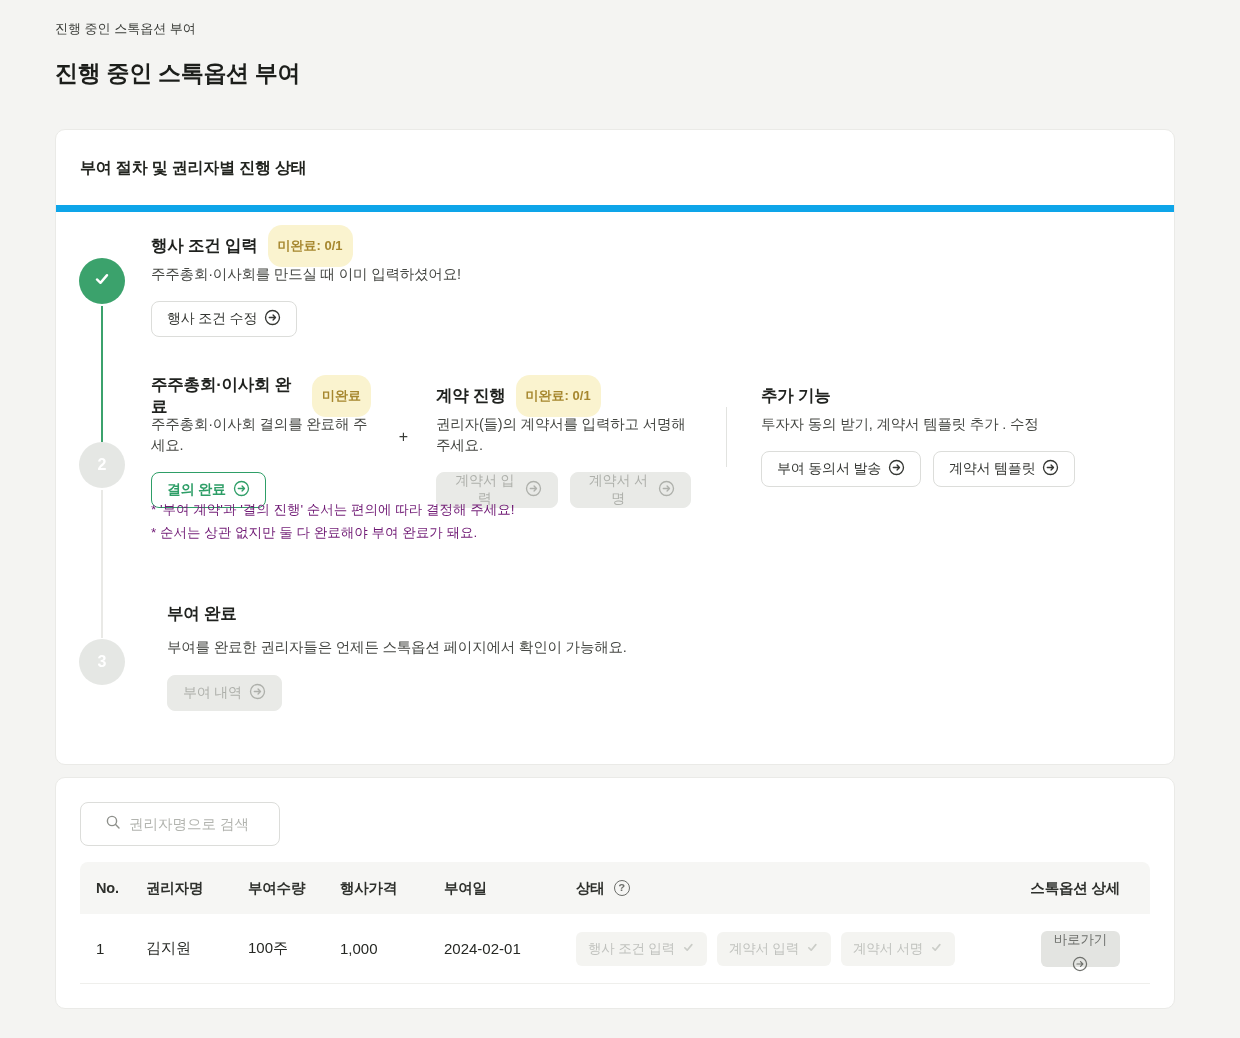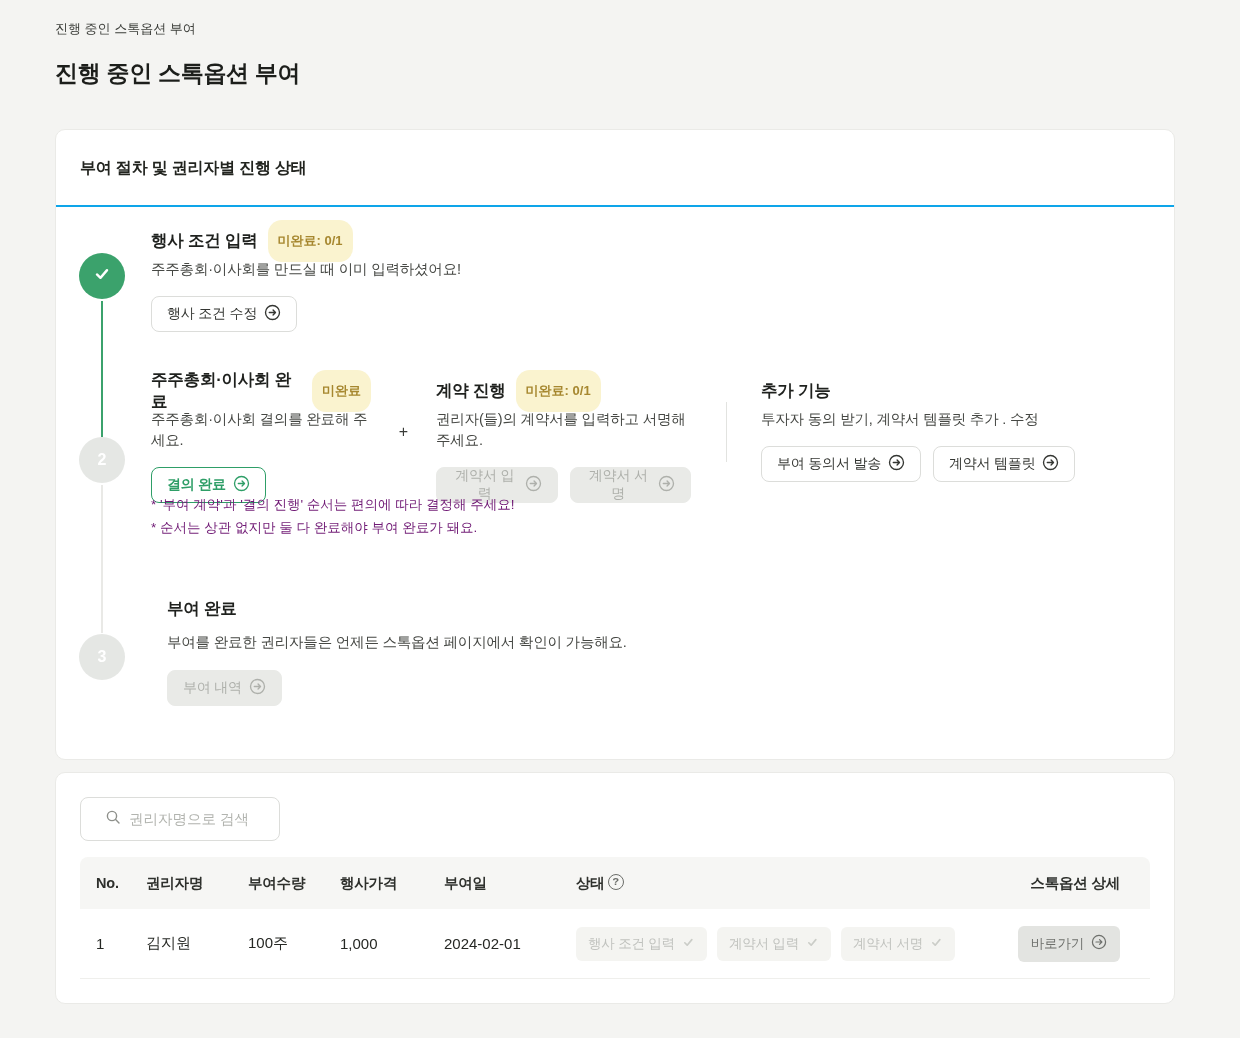--- a/index.html
+++ b/index.html
@@ -13,21 +13,21 @@
   .breadcrumb { font-size:13px; color:#3A3C38; cursor:pointer; }
   h1.page-title { font-size:23px; font-weight:700; color:#1C1E1B; margin-top:20px; letter-spacing:-0.3px; }
 
   .card {
     background:#fff; border:1px solid #EAEAE7; border-radius:10px;
     width:1120px;
   }
   .card-1 { margin-top:40px; }
   .card-1 .card-header {
     padding:28px 24px 26px; font-size:16px; font-weight:700; color:#22241F;
-    border-bottom:2px solid #0ea5e9; letter-spacing:-0.2px;
+    border-bottom:7px solid #0ea5e9; letter-spacing:-0.2px;
   }
 
   
   .steps { position:relative; height:552px; }
   .step-circle {
     position:absolute; left:23px; width:46px; height:46px; border-radius:50%;
     display:flex; align-items:center; justify-content:center;
   }
   .step-circle.done { background:#3BA26C; }
   .step-circle.todo { background:#E5E7E4; color:#FFFFFF; font-size:16px; font-weight:600; }
@@ -85,36 +85,36 @@
     display:grid;
     grid-template-columns:50px 102px 92px 104px 132px minmax(0,1fr) 130px;
     align-items:center; padding:0 30px 0 16px;
   }
   .t-head {
     background:#F6F6F4; height:52px; font-size:14.5px; font-weight:700;
     color:#2E302C; border-radius:8px 8px 0 0; letter-spacing:-0.2px;
   }
   .t-body-row { height:70px; border-bottom:1px solid #EFEFEC; color:#262824; }
   .cell-detail { text-align:right; }
-  .status-head { display:flex; gap:3px;font-family:Liberation Mono, monospace; }
+  .status-head { display:flex; align-items:center; gap:9px;font-family:Liberation Mono, monospace; }
   .q-icon {
     width:16px; height:16px; border:1.2px solid #6B6D69; border-radius:50%;
     font-size:11px; font-weight:600; color:#6B6D69;
     display:inline-flex; align-items:center; justify-content:center; cursor:pointer;
   }
   .chips { display:flex; gap:10px; }
   .chip {
     background:#F4F4F1; color:#C0C2BE; font-size:13.5px; letter-spacing:-0.2px;
     height:34px; padding:0 12px; border-radius:6px;
     display:inline-flex; align-items:center; gap:7px;
   }
   .btn-goto {
     display:inline-flex; align-items:center; gap:7px; height:36px; padding:0 13px;
     background:#E3E4E1; color:#6E706C; border:none; border-radius:6px;
-    font-size:13.5px; cursor:pointer; font-family:inherit; letter-spacing:-0.2px;
+    font-size:13.5px; cursor:pointer; font-family:inherit; letter-spacing:-0.2px;flex-direction:column;
   }
 </style>
 </head>
 <body>
 
 <div class="page">
 
   <div class="breadcrumb">진행 중인 스톡옵션 부여</div>
   <h1 class="page-title">진행 중인 스톡옵션 부여</h1>
 

